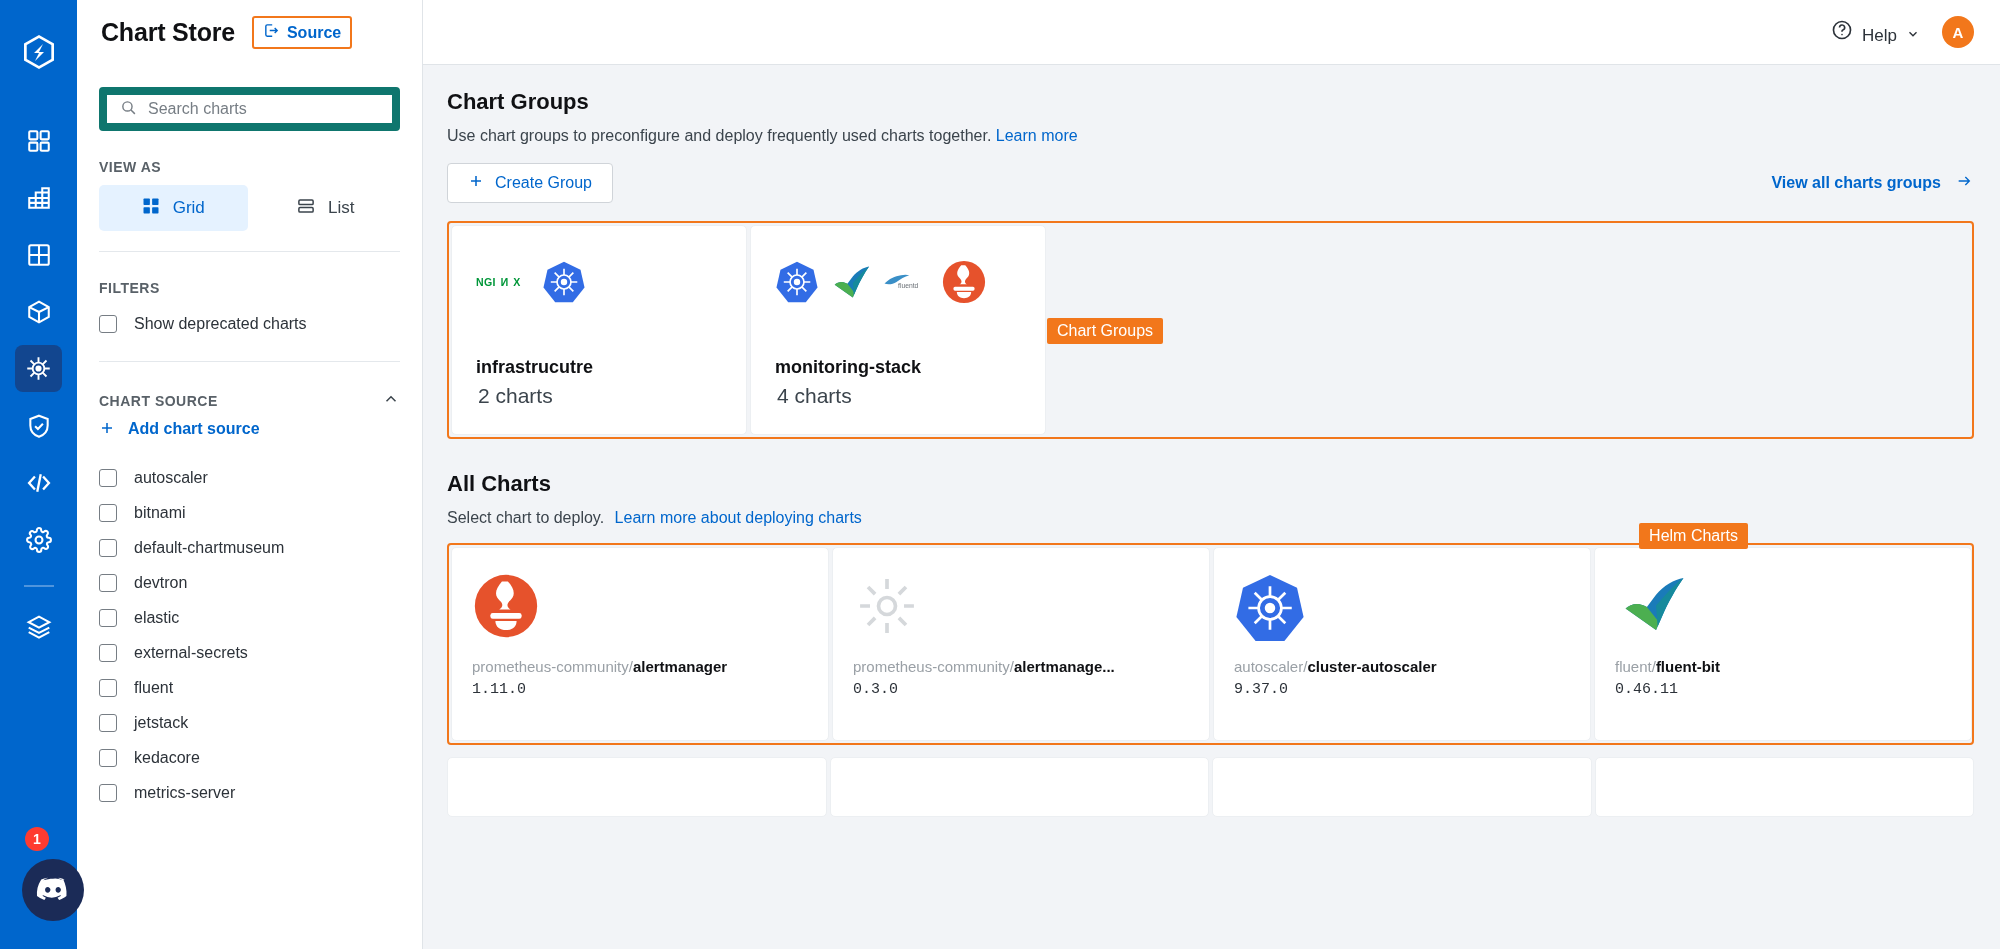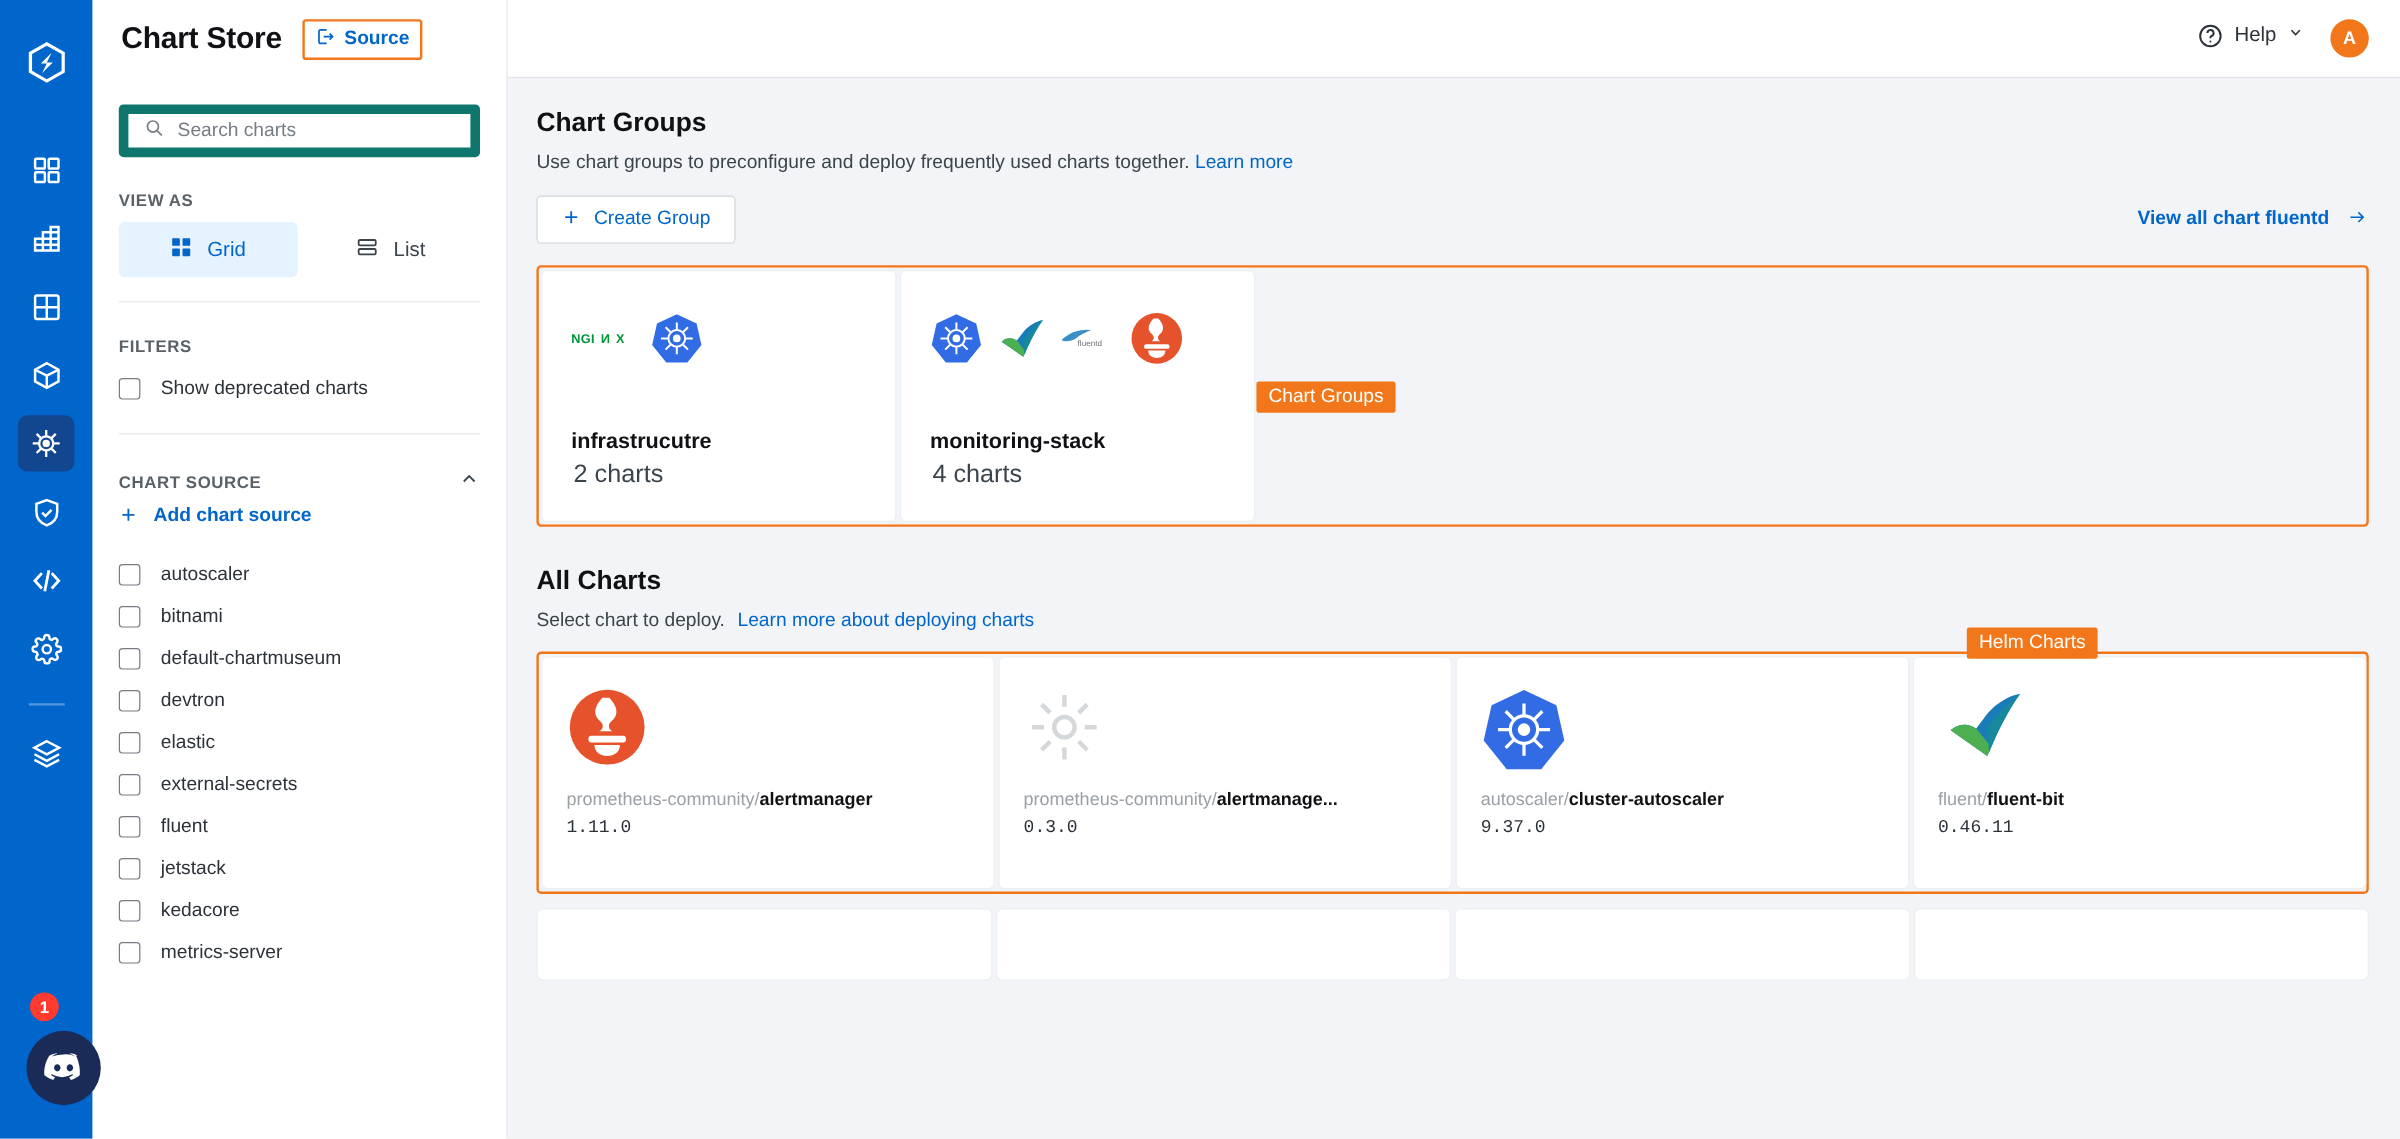--- a/index.html
+++ b/index.html
@@ -90,21 +90,21 @@
   .src-list { margin-top: 2px; }
   .src-list .chk-row { height: 35px; }
 
   
   .main { flex: 1; background: #f2f4f7; overflow: hidden; position: relative; }
   .topbar {
     height: 65px; background: #fff; border-bottom: 1px solid #e0e4e8;
     display: flex; align-items: center; justify-content: flex-end; padding-right: 26px; gap: 22px;
   }
   .help {
-    display: flex; align-items: flex-start; gap: 9px; font-size: 17px; color: #2c3239; cursor: pointer;
+    display: flex; align-items: flex-end; gap: 9px; font-size: 17px; color: #2c3239; cursor: pointer;
   }
   .avatar {
     width: 32px; height: 32px; border-radius: 50%; background: #f2771b;
     color: #fff; font-size: 15px; font-weight: bold;
     display: flex; align-items: center; justify-content: center; cursor: pointer;
   }
   .content { padding: 24px 26px 0 24px; height: 884px; overflow: hidden; }
   .h2 { font-size: 22px; font-weight: bold; color: #101114; }
   .sub { font-size: 16px; color: #3b444c; margin-top: 12px; }
   .link { color: #0066cc; cursor: pointer; }
@@ -401,21 +401,21 @@
       <div class="btn-row">
         <div class="btn-white">
           <span>
             <svg width="16" height="16" viewBox="0 0 24 24" fill="none" stroke="#0066cc" stroke-width="2.3">
                 <path d="M12 4.5v15M4.5 12h15"></path>
               </svg>
           </span>
           <span>Create Group</span>
         </div>
         <div class="viewall">
-          <span>View all chart fluentd</span>
+          <span>View all charts groups</span>
           <span>
             <svg width="20" height="16" viewBox="0 0 24 24" fill="none" stroke="#0066cc" stroke-width="2">
                 <path d="M4 12h16M14 6l6 6-6 6"></path>
               </svg>
           </span>
         </div>
       </div>
 
       <div class="group-strip">
         <div class="group-card">

